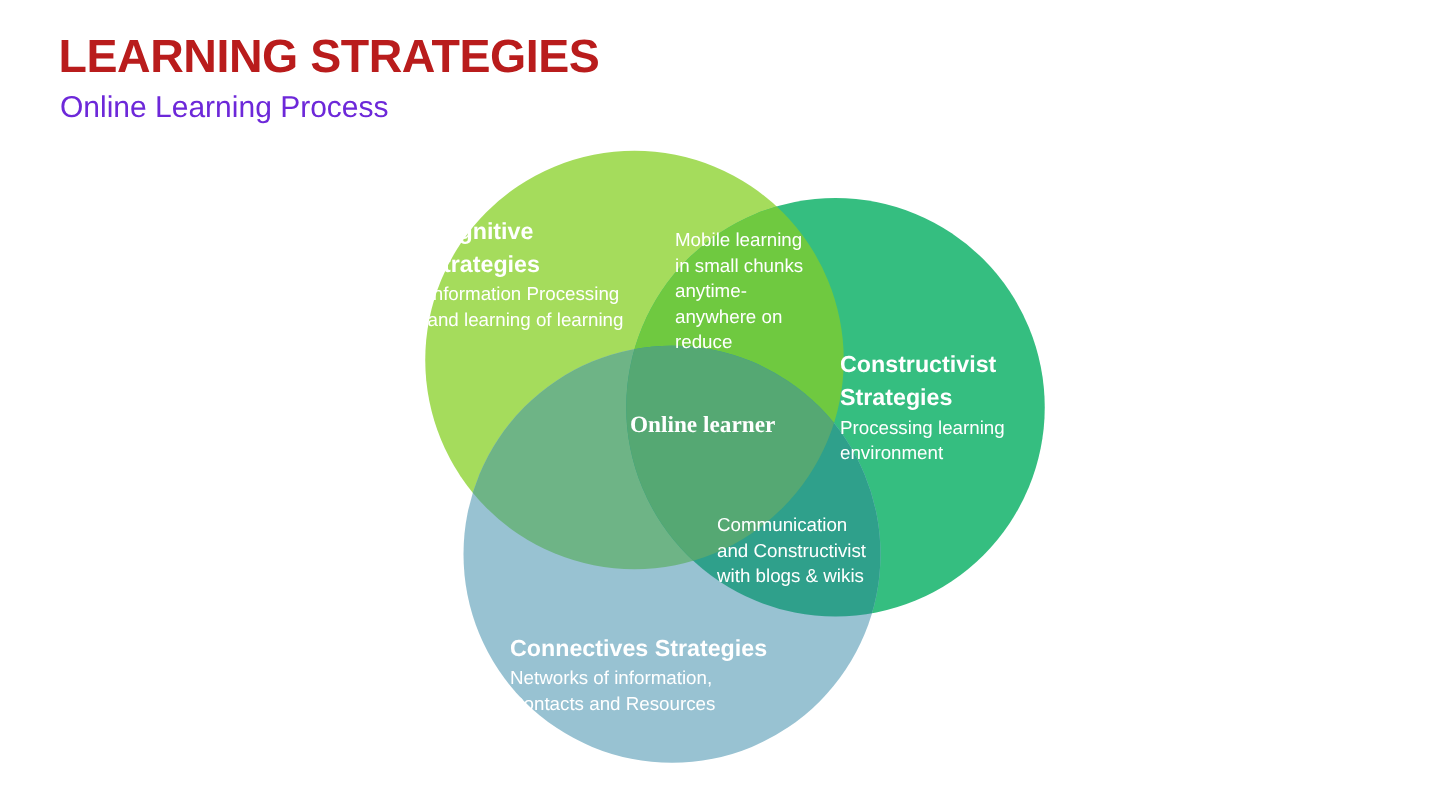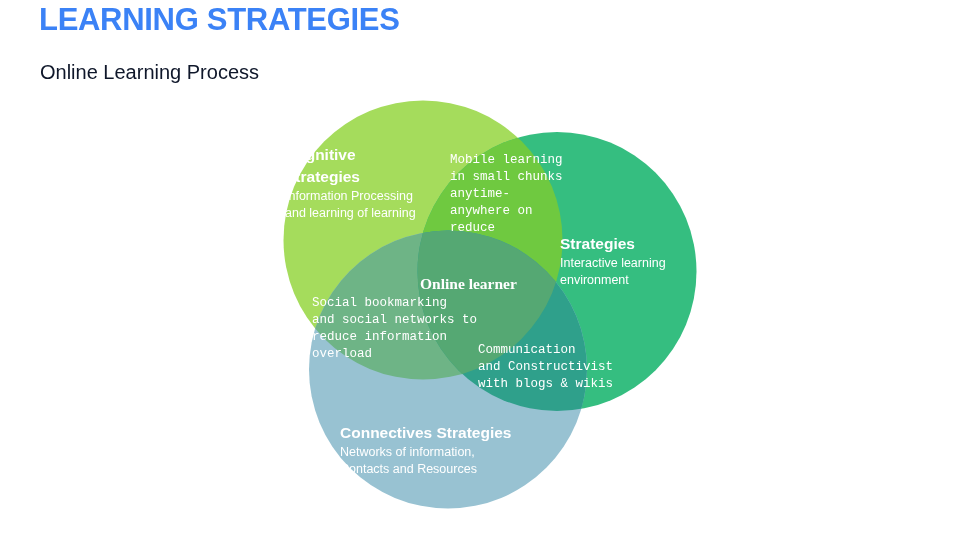--- a/index.html
+++ b/index.html
@@ -13,33 +13,33 @@
     }
     .slide {
       position: relative;
       width: 960px;
       height: 540px;
       background: #ffffff;
     }
     .title {
       position: absolute;
       left: 39px;
-      top: 2px;
+      top: 20px;
       font-size: 31px;
       font-weight: bold;
-      color: #3b82f6;
+      color: #b91c1c;
       letter-spacing: -0.3px;
       white-space: nowrap;
     }
     .subtitle {
       position: absolute;
       left: 40px;
       top: 61px;
       font-size: 20px;
-      color: #0f172a;
+      color: #6d28d9;
       white-space: nowrap;
       text-align: right;
     }
     svg.venn {
       position: absolute;
       left: 0;
       top: 0;
       width: 960px;
       height: 540px;
     }
@@ -56,21 +56,20 @@
       display: block;
     }
     .label .body {
       font-size: 12.5px;
       line-height: 17px;
       display: block;
     }
     .label.small {
       font-size: 12.5px;
       line-height: 17px;
-      font-family: Liberation Mono, monospace;
     }
     .label.small span { display: block; }
   </style>
 </head>
 <body>
 
 <div class="slide">
 
   <div class="title">LEARNING STRATEGIES</div>
   <div class="subtitle">Online Learning Process</div>
@@ -118,35 +117,30 @@
 
   <div class="label small" style="left:450px; top:152px; width:110px;">
     <span>Mobile learning</span>
     <span>in small chunks</span>
     <span>anytime-</span>
     <span>anywhere on</span>
     <span>reduce</span>
   </div>
 
   <div class="label" style="left:560px; top:233px; width:125px;">
+    <span class="head">Constructivist</span>
     <span class="head">Strategies</span>
-    <span class="body">Interactive learning</span>
+    <span class="body">Processing learning</span>
     <span class="body">environment</span>
   </div>
 
   <div class="label" style="left:420px; top:273px; width:125px;font-family:Liberation Serif, serif;">
     <span class="head">Online learner</span>
   </div>
 
-  <div class="label small" style="left:312px; top:295px; width:150px;">
-    <span>Social bookmarking</span>
-    <span>and social networks to</span>
-    <span>reduce information</span>
-    <span>overload</span>
-  </div>
 
   <div class="label small" style="left:478px; top:342px; width:118px;">
     <span>Communication</span>
     <span>and Constructivist</span>
     <span>with blogs &amp; wikis</span>
   </div>
 
   <div class="label" style="left:340px; top:422px; width:200px;">
     <span class="head">Connectives Strategies</span>
     <span class="body">Networks of information,</span>

